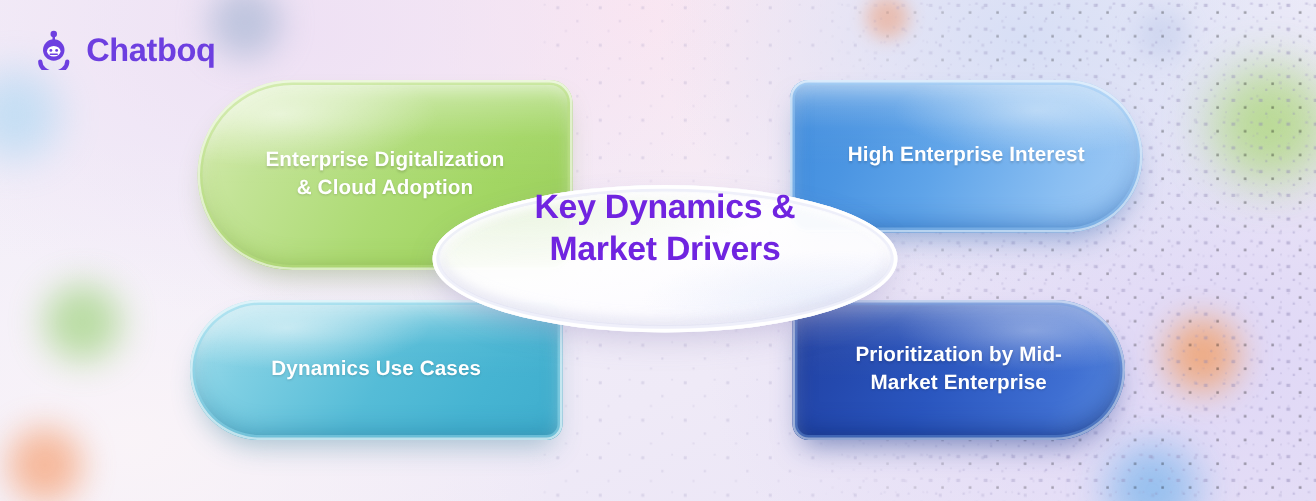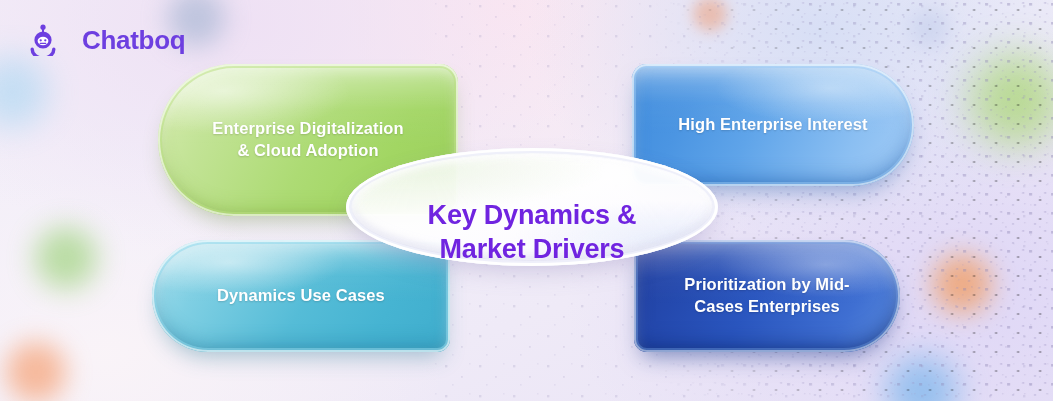--- a/index.html
+++ b/index.html
@@ -48,21 +48,21 @@
     pointer-events: none;
   }
 
   
   .logo {
     position: absolute;
     left: 28px;
     top: 24px;
     display: flex;
     align-items: center;
-    gap: 24px;
+    gap: 11px;
     z-index: 40;
   }
   .logo-mark {
     width: 30px;
     height: 32px;
     display: block;
   }
   .logo-text {
     font-size: 26px;
     font-weight: 700;
@@ -209,21 +209,21 @@
   
   #center-oval {
     position: absolute;
     left: 346px;
     top: 148px;
     width: 372px;
     height: 118px;
     border-radius: 50% / 50%;
     z-index: 30;
     display: flex;
-    align-items: flex-end;
+    align-items: flex-start;
     justify-content: center;
     background:
       linear-gradient(168deg, rgba(255,255,255,0.88) 0%, rgba(255,255,255,0.96) 45%, rgba(250,248,255,0.97) 100%);
     box-shadow:
       0 10px 26px -8px rgba(120,110,170,0.35),
       inset 0 0 0 3px rgba(255,255,255,0.95),
       inset 0 0 0 6px rgba(233,235,248,0.75),
       inset 0 0 22px rgba(255,255,255,0.95);
   }
   #center-oval .oval-rim {
@@ -326,21 +326,21 @@
   </div>
 
   <div class="card" id="card-teal">
     <div class="gloss"></div>
     <span class="card-label">Dynamics Use Cases</span>
   </div>
 
   <div class="card" id="card-navy">
     <div class="gloss"></div>
     <span class="card-label">Prioritization by Mid-
-Cases Enterprises</span>
+Market Enterprise</span>
   </div>
 
   <div id="center-oval">
     <div class="oval-rim"></div>
     <div class="oval-text">Key Dynamics &amp;
 Market Drivers</div>
   </div>
 
 </div>
 

